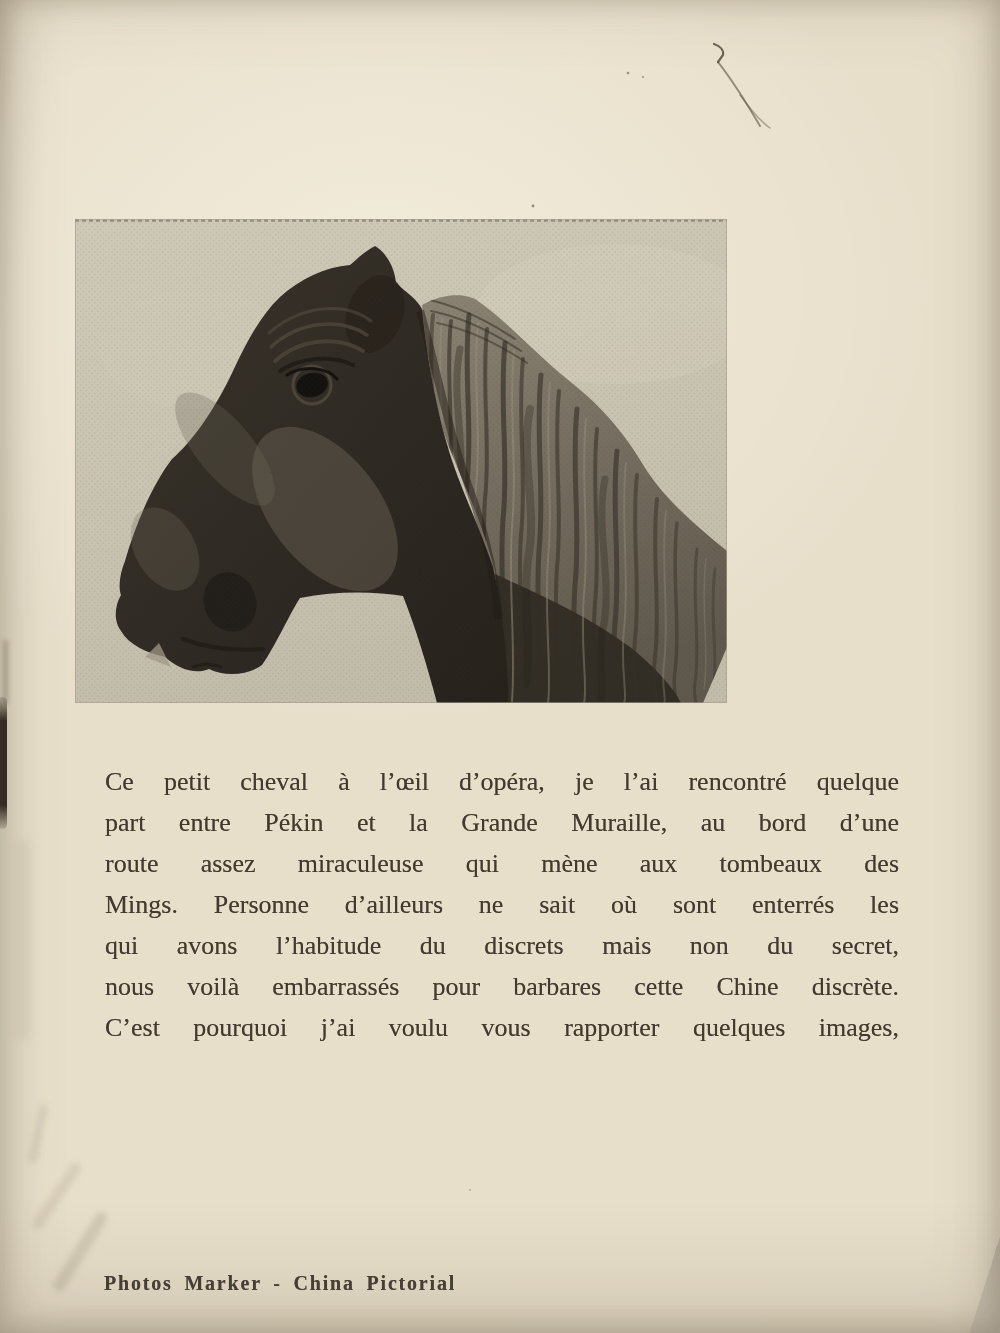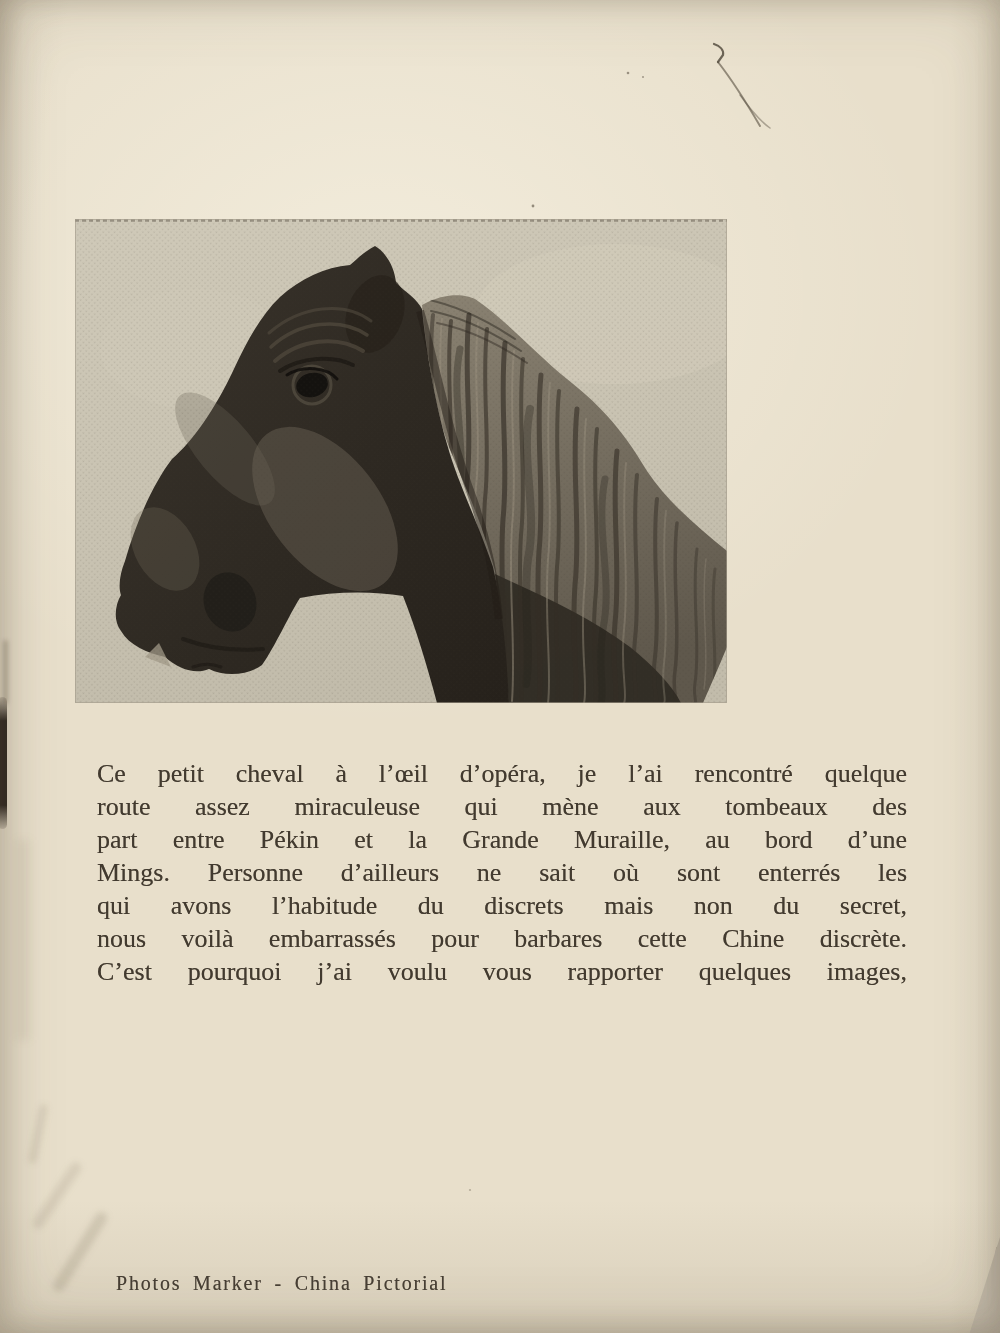--- a/index.html
+++ b/index.html
@@ -27,29 +27,30 @@
     position:absolute;left:75px;top:219px;width:652px;height:484px;
   }
   .photo svg{display:block;width:652px;height:484px;}
   .text-block{
     position:absolute;left:97px;top:757px;width:810px;
     color:#423a2f;
     font-size:26px;line-height:33px;
     text-shadow:0 0 .5px rgba(62,52,40,.55);
   }
   .text-block p{
-    margin:0;padding:0;
+    margin:8px;padding:0;
     text-align:justify;text-align-last:justify;
     white-space:normal;
   }
   .text-block em{font-style:italic;}
   .caption{
-    position:absolute;left:116px;top:1272px;
+    position:absolute;left:104px;top:1272px;
     color:#473f35;font-size:20px;letter-spacing:1.8px;word-spacing:5px;
     text-shadow:0 0 .5px rgba(62,52,40,.5);
+    font-weight:bold;
   }
   
   .overlay-svg{position:absolute;inset:0;width:1000px;height:1333px;pointer-events:none;}
   .spine-sliver{
     position:absolute;left:-2px;top:697px;width:9px;height:132px;border-radius:5px;
     background:linear-gradient(180deg, rgba(42,36,27,.15), #2d2820 18%, #2d2820 82%, rgba(42,36,27,.15));
     filter:blur(.6px);
   }
   .spine-streak{
     position:absolute;left:3px;top:640px;width:5px;height:64px;border-radius:4px;
@@ -174,22 +175,22 @@
       </g>
 
       <rect x="0" y="0" width="652" height="484" fill="url(#ht)" opacity="0.13"></rect>
       <line x1="0" y1="1.5" x2="652" y2="1.5" stroke="#6b6356" stroke-width="2.5" stroke-dasharray="4 3" opacity="0.55"></line>
       <rect x="0.5" y="0.5" width="651" height="483" fill="none" stroke="#a39b8a" stroke-width="1" opacity="0.6"></rect>
     </svg>
   </div>
 
   <div class="text-block">
     <p>Ce petit cheval à l’œil d’opéra, je l’ai rencontré quelque</p>
+    <p>part entre Pékin et la Grande Muraille, au bord d’une</p>
     <p>route assez miraculeuse qui mène aux tombeaux des</p>
-    <p>part entre Pékin et la Grande Muraille, au bord d’une</p>
     <p>Mings. Personne d’ailleurs ne sait où sont enterrés les</p>
     <p>qui avons l’habitude du discrets mais non du secret,</p>
     <p>nous voilà embarrassés pour barbares cette Chine discrète.</p>
     <p>C’est pourquoi j’ai voulu vous rapporter quelques images,</p>
   </div>
 
   <div class="caption">Photos Marker - China Pictorial</div>
 
   <svg class="overlay-svg" xmlns="http://www.w3.org/2000/svg">
     <g fill="none" stroke-linecap="round">

